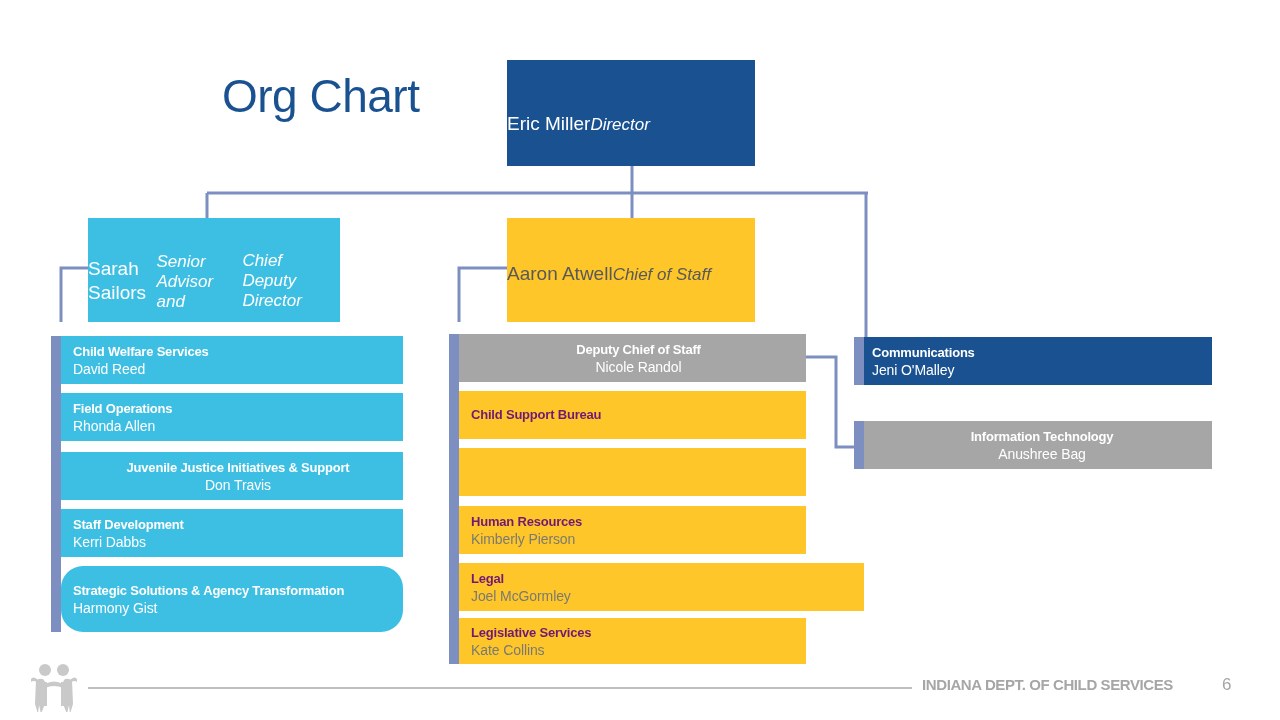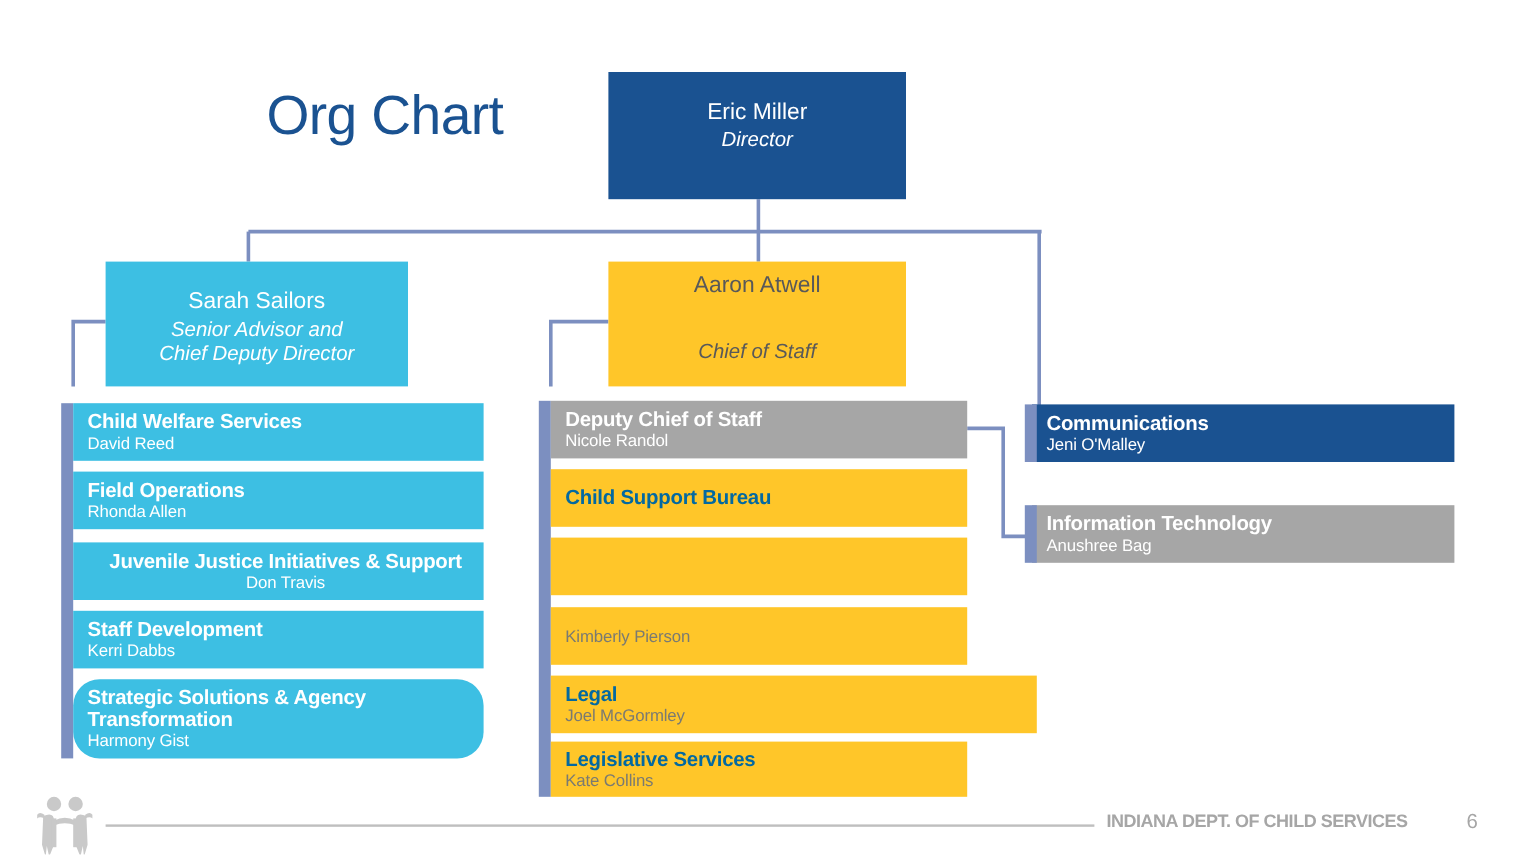--- a/index.html
+++ b/index.html
@@ -36,24 +36,24 @@
     left: 0; top: 0;
     width: 1280px; height: 720px;
     pointer-events: none;
   }
 
   
   .exec-node {
     position: absolute;
     box-sizing: border-box;
     display: flex;
-    flex-direction: column;
+    flex-direction: row;
     align-items: center;
     justify-content: flex-start;
-    text-align: center;
+    text-align: left;
     padding-top: 22px;
   }
   .exec-name {
     font-size: 19px;
     font-weight: 400;
     line-height: 24px;
     letter-spacing: 0px;
   }
   .exec-role {
     font-size: 17px;
@@ -73,49 +73,49 @@
     background: #3dbfe3;
   }
   #node-senior-advisor .exec-name, #node-senior-advisor .exec-role { color: #ffffff; }
   #node-senior-advisor { }
 
   #node-chief-of-staff {
     left: 507px; top: 218px; width: 248px; height: 104px;
     background: #ffc629;
   }
   #node-chief-of-staff .exec-name, #node-chief-of-staff .exec-role { color: #595959; }
-  #node-chief-of-staff { padding-top: 8px; gap: 32px; }
+  #node-chief-of-staff { padding-top: 8px; }
 
   
   .unit-bar {
     position: absolute;
     box-sizing: border-box;
     padding: 6px 0 6px 12px;
     display: flex;
     flex-direction: column;
     justify-content: center;
   }
   .unit-title {
-    font-size: 17px;
+    font-size: 13px;
     font-weight: bold;
     line-height: 18px;
     letter-spacing: -0.2px;
   }
   .unit-person {
     font-size: 14px;
     font-weight: 400;
     line-height: 17px;
     letter-spacing: -0.1px;
   }
   .bar-cyan  { background: #3dbfe3; }
   .bar-cyan .unit-title, .bar-cyan .unit-person { color: #ffffff; }
   .bar-yellow { background: #ffc629; }
-  .bar-yellow .unit-title { color: #0369a1; }
+  .bar-yellow .unit-title { color: #701a75; }
   .bar-yellow .unit-person { color: #7a7a72; }
-  .bar-gray  { background: #a6a6a6; }
+  .bar-gray  { background: #a6a6a6; text-align: center; }
   .bar-gray .unit-title, .bar-gray .unit-person { color: #ffffff; }
   .bar-navy  { background: #1a5291; }
   .bar-navy .unit-title, .bar-navy .unit-person { color: #ffffff; }
 
   
   .rail {
     position: absolute;
     background: #7c8fc0;
     width: 10px;
   }
@@ -227,20 +227,21 @@
     <div class="unit-bar bar-gray" style="left: 459px; top: 334px; width: 347px; height: 48px;">
       <div class="unit-title">Deputy Chief of Staff</div>
       <div class="unit-person">Nicole Randol</div>
     </div>
     <div class="unit-bar bar-yellow" style="left: 459px; top: 391px; width: 347px; height: 48px;">
       <div class="unit-title">Child Support Bureau</div>
     </div>
     <div class="unit-bar bar-yellow" style="left: 459px; top: 448px; width: 347px; height: 48px;">
     </div>
     <div class="unit-bar bar-yellow" style="left: 459px; top: 506px; width: 347px; height: 48px;">
+      <div class="unit-title">Human Resources</div>
       <div class="unit-person">Kimberly Pierson</div>
     </div>
     <div class="unit-bar bar-yellow" style="left: 459px; top: 563px; width: 405px; height: 48px;">
       <div class="unit-title">Legal</div>
       <div class="unit-person">Joel McGormley</div>
     </div>
     <div class="unit-bar bar-yellow" style="left: 459px; top: 618px; width: 347px; height: 46px;">
       <div class="unit-title">Legislative Services</div>
       <div class="unit-person">Kate Collins</div>
     </div>

